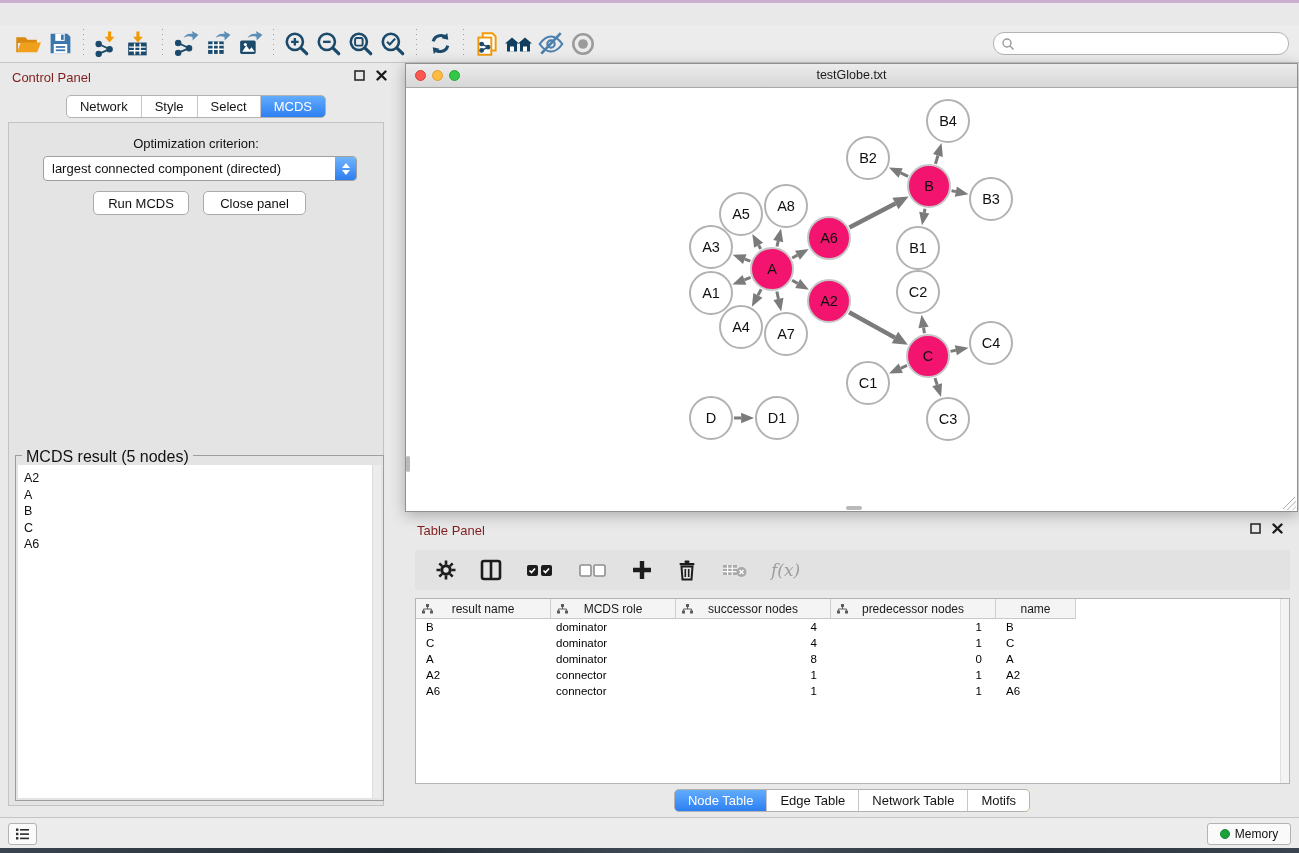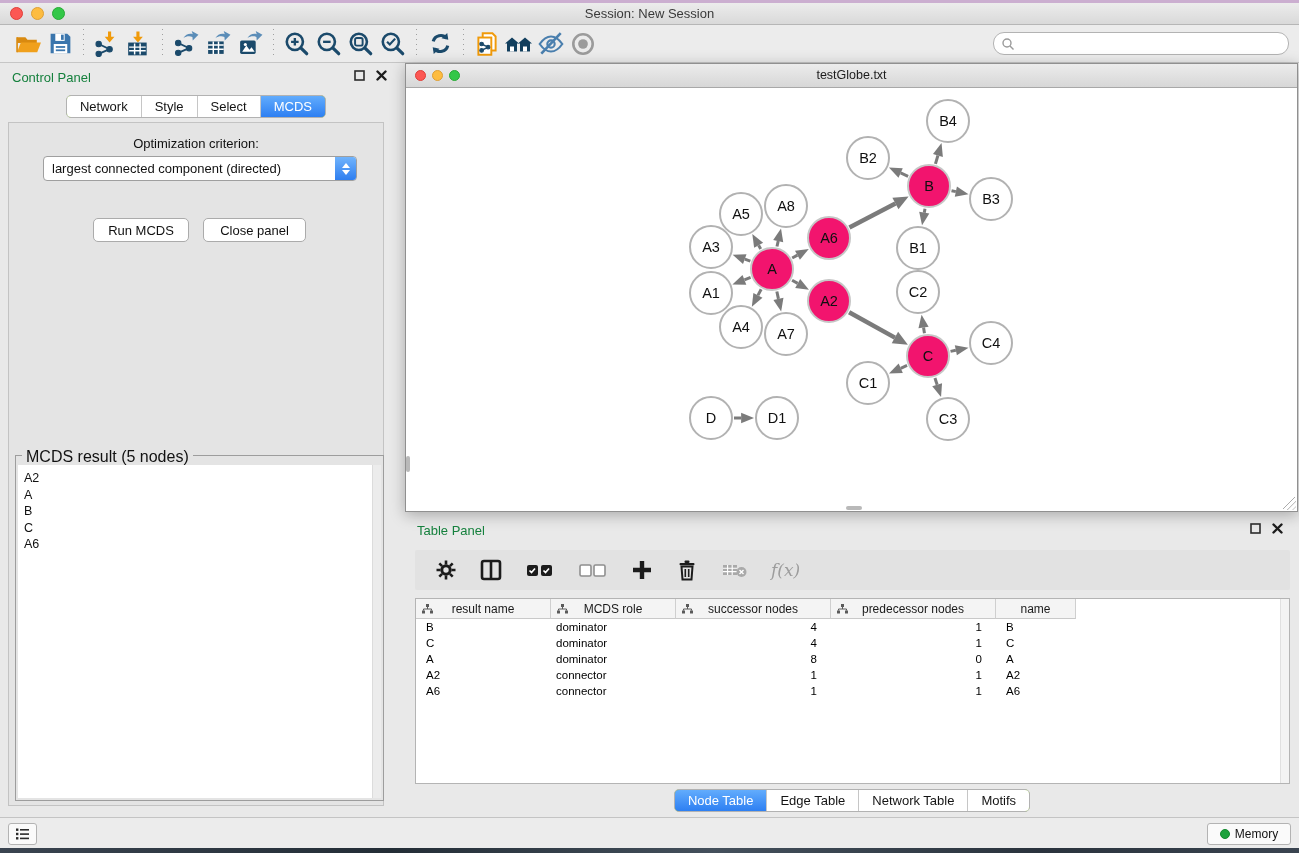--- a/index.html
+++ b/index.html
@@ -25,21 +25,21 @@
   .tbtn { width:32px; height:32px; display:flex; align-items:center; justify-content:center;
     background:transparent; border:none; }
   .tsep { width:1px; height:30px; margin:0 7px;
     background-image:linear-gradient(#9f9f9f 30%, rgba(0,0,0,0) 0%);
     background-size:1px 5px; background-repeat:repeat-y; }
   .search-wrap { position:absolute; right:10px; top:7px; width:296px; height:23px;
     background:#fff; border:1px solid #b3b3b3; border-radius:11px; display:flex; align-items:center; padding-left:7px; }
   .search-wrap input { border:none; outline:none; flex:1; font-size:12px; height:18px; background:transparent; }
 
   
-  .phead { position:absolute; left:12px; top:7px; font-size:13px; color:#15803d; }
+  .phead { position:absolute; left:12px; top:7px; font-size:13px; color:#7f1d1d; }
   .pctl { position:absolute; top:7px; display:flex; gap:11px; align-items:center; }
 
   
   .control-panel { position:absolute; left:0; top:63px; width:392px; height:749px; }
   .cp-tabs-row { position:absolute; left:0; top:32px; width:100%; text-align:center; }
   .seg { display:inline-flex; border:1px solid #b2b2b2; border-radius:5px; overflow:hidden; background:#84cc16; }
   .seg .tab { padding:3px 13px; font-size:13px; color:#141414; background:#fff; border-left:1px solid #c6c6c6; white-space:nowrap; }
   .seg .tab:first-child { border-left:none; }
   .seg .tab.active { background:linear-gradient(#62acfd,#2d7ff2); color:#fff; }
   .cp-body { position:absolute; left:8px; top:59px; width:376px; height:684px;
@@ -47,21 +47,21 @@
   .opt-label { position:absolute; left:0; top:13px; width:100%; text-align:center; font-size:13px; color:#111; }
   .dropdown { position:absolute; left:34px; top:33px; width:314px; height:25px; background:#fff;
     border:1px solid #9f9f9f; border-radius:4px; display:flex; align-items:center; }
   .dropdown .dval { flex:1; font-size:13px; color:#111; padding-left:8px; white-space:nowrap; overflow:hidden; }
   .dropdown .dcap { width:21px; height:100%; border-radius:0 3px 3px 0;
     background:linear-gradient(#71b4fc,#2e7ef0); display:flex; flex-direction:column;
     align-items:center; justify-content:center; gap:2px; }
   .dcap .up { width:0; height:0; border-left:4px solid transparent; border-right:4px solid transparent; border-bottom:5px solid #fff; }
   .dcap .dn { width:0; height:0; border-left:4px solid transparent; border-right:4px solid transparent; border-top:5px solid #fff; }
   .cp-btn { position:absolute; height:24px; background:#fff; border:1px solid #ababab; border-radius:5px;
-    font-size:13px; color:#111; font-family:"Liberation Sans",sans-serif;margin-top:27px; }
+    font-size:13px; color:#111; font-family:"Liberation Sans",sans-serif; }
   .groupbox { position:absolute; left:6px; top:332px; width:369px; height:346px; border:1px solid #9d9d9d; }
   .legend { position:absolute; left:6px; top:-8px; background:#e4e4e4; padding:0 4px; font-size:16px; color:#111; }
   .mcds-list { position:absolute; left:2px; top:9px; right:2px; bottom:2px; background:#fff; overflow:hidden; }
   .mcds-list .scroll { position:absolute; right:0; top:0; width:9px; bottom:0; background:#ececec; border-left:1px solid #dcdcdc; }
   .mcds-item { font-size:12.5px; color:#111; line-height:16.5px; padding-left:6px; }
 
   
   .net-window { position:absolute; left:405px; top:63px; width:893px; height:449px;
     background:#fff; border:1px solid #909090; box-shadow:0 3px 14px rgba(0,0,0,.28); }
   .net-titlebar { position:absolute; left:0; top:0; width:100%; height:24px;
@@ -105,28 +105,20 @@
   .mem-dot { width:10px; height:10px; border-radius:50%; background:#1ca23c; border:1px solid #128a2e; }
   .bottom-strip { position:absolute; left:0; top:848px; width:100%; height:5px;
     background:linear-gradient(90deg,#3a4450,#232d36 30%,#44505c 55%,#2a333d 80%,#3a4450); }
 </style>
 </head>
 <body>
 
 <div class="screen">
   <div class="top-accent"></div>
 
-  <div class="titlebar">
-    <div class="lights">
-      <span class="light red"></span>
-      <span class="light yellow"></span>
-      <span class="light green"></span>
-    </div>
-    <div class="title">Session: New Session</div>
-  </div>
 
   <div class="toolbar">
     <button class="tbtn">
       <svg width="27" height="27" viewBox="0 0 26 26">
         <path d="M2 7h8l2 2.5h9v3H2z" fill="#d98a10"></path>
         <path d="M2 21.5l3.6-9.5H25l-3.6 9.5z" fill="#f0a01c"></path>
         <path d="M2 7v14.5" stroke="#d98a10" stroke-width="1.6"></path>
       </svg>
     </button>
     <button class="tbtn">

